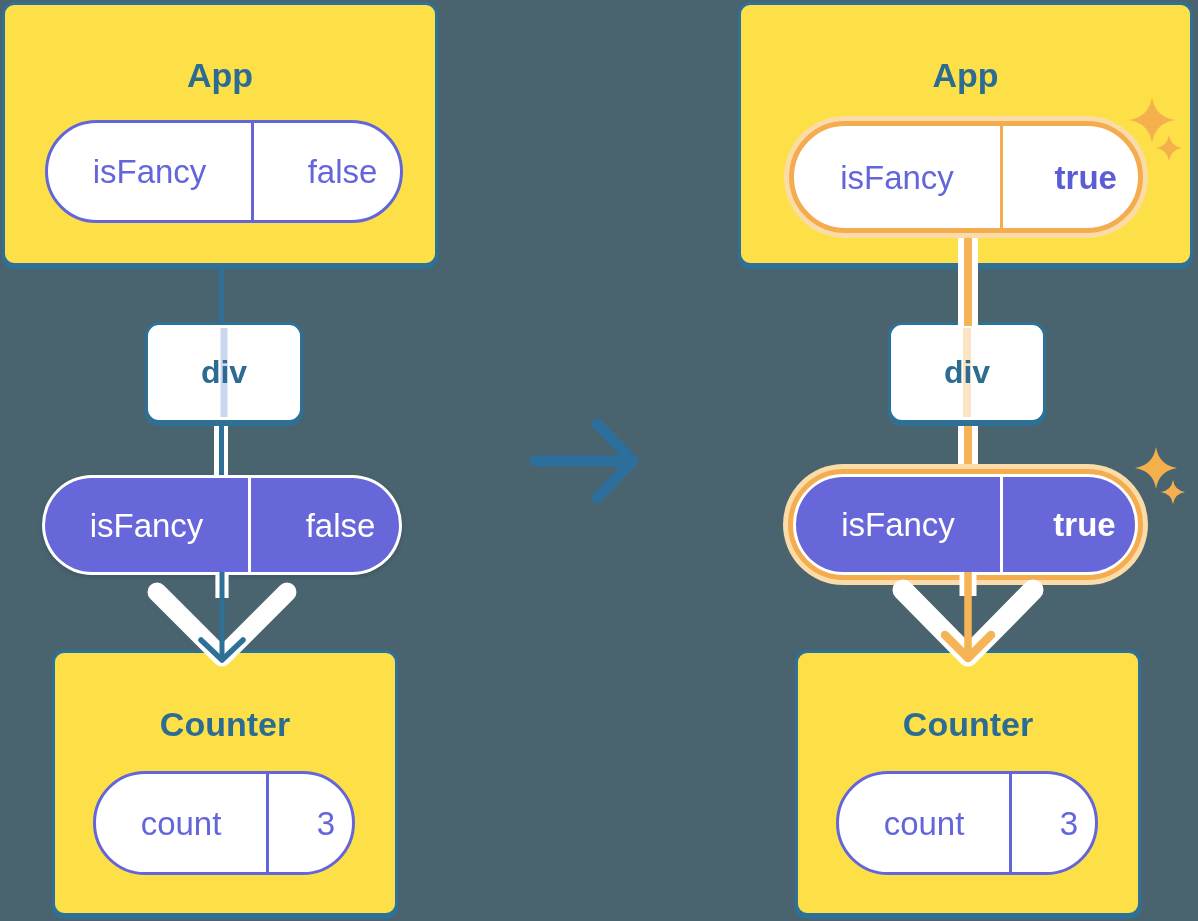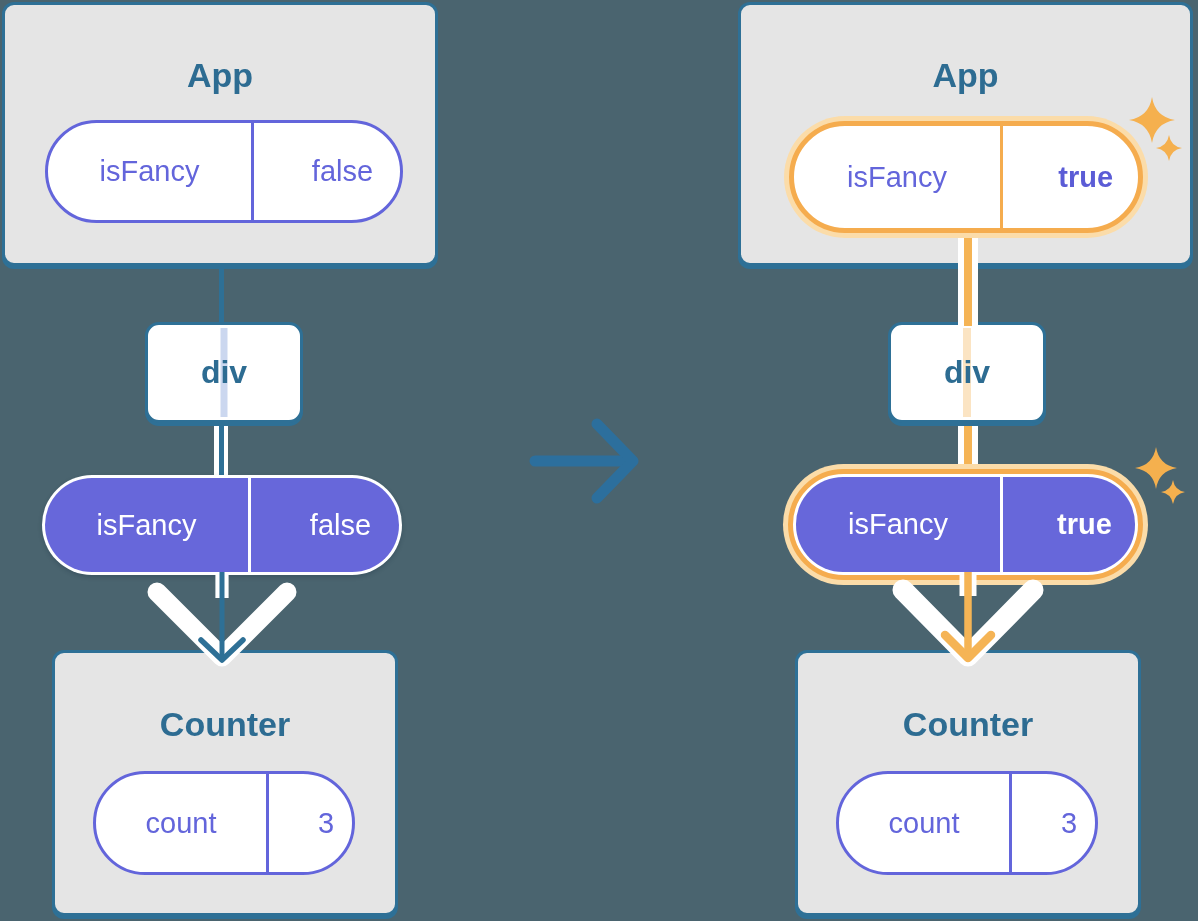--- a/index.html
+++ b/index.html
@@ -1,27 +1,27 @@
 <!DOCTYPE html>
 <html><head>
 <meta charset="utf-8">
 <style>
   html,body{margin:0;padding:0;}
   body{background:#4A646F;font-family:"Liberation Sans",sans-serif;}
   .stage{position:relative;width:1198px;height:921px;background:#4A646F;overflow:hidden;}
 
   
-  .card{position:absolute;background:#e5e5e5;border:3px solid #2E7096;border-radius:12px;
+  .card{position:absolute;background:#fde047;border:3px solid #2E7096;border-radius:12px;
         box-shadow:0 3px 0 #2E7096;box-sizing:border-box;display:flex;flex-direction:column;align-items:center;z-index:1;}
   .card-title{color:#2D6C92;font-size:34px;font-weight:600;line-height:40px;}
 
   
   .pill{position:absolute;box-sizing:border-box;display:flex;align-items:stretch;}
   .pill-outline{border:3px solid #6365DB;border-radius:52px;background:#fff;}
-  .pill-seg{display:flex;align-items:center;justify-content:center;font-size:29px;line-height:1;}
+  .pill-seg{display:flex;align-items:center;justify-content:center;font-size:33px;line-height:1;}
   .seg-left{flex:0 0 auto;}
   .seg-right{flex:1 1 auto;padding-left:31px;}
   .pill-divider{flex:0 0 auto;width:3px;}
   .txt-purple{color:#6365DB;}
   .txt-bold{font-weight:700;color:#5B5CD6;}
 
   
   .pill-purplefill{background:#fff;border-radius:50px;padding:3px;box-shadow:0 2px 4px rgba(20,40,60,.25);}
   .pill-purple-inner{display:flex;flex:1;background:#6767DA;border-radius:47px;align-items:stretch;}
   .pill-purple-inner .pill-seg{color:#fff;}

